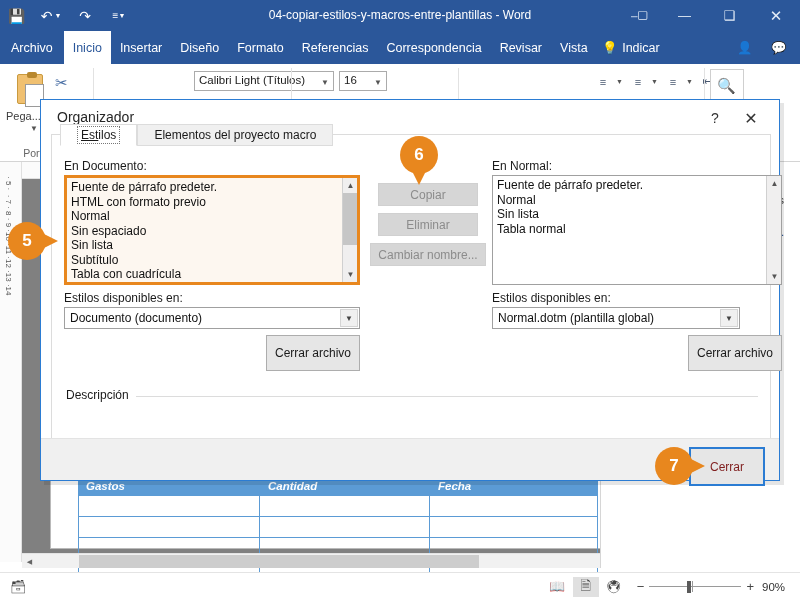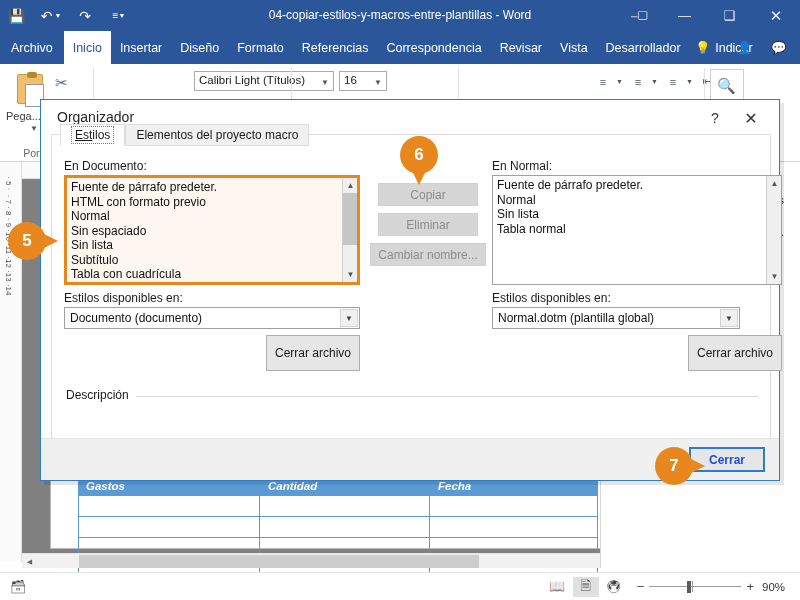--- a/index.html
+++ b/index.html
@@ -213,21 +213,21 @@
     display:flex; align-items:center; justify-content:center; font-size:16px; color:#333;
   }
   .dlg-body{
     position:absolute; left:10px; top:34px; width:720px; height:305px;
     border:1px solid #dcdcdc; background:#fff;
   }
   .tabstrip{
     position:absolute; left:8px; top:-11px; display:flex; height:22px;
   }
   .tab{
-    height:22px; padding:0 10px; background:#f0f0f0; border:1px solid #dcdcdc;
+    height:22px; padding:0 16px; background:#f0f0f0; border:1px solid #dcdcdc;
     display:flex; align-items:center; font-size:12px; color:#1a1a1a;text-align:right;
   }
   .tab.active{ background:#fff; border-bottom:1px solid #fff; }
   .tab .dot{ border:1px dotted #777; padding:1px 3px; }
   .u{ text-decoration:underline; }
 
   .lbl{ position:absolute; font-size:12px; color:#1a1a1a; }
 
   .listwrap{ position:absolute; }
   .listbox{
@@ -267,23 +267,23 @@
     display:flex; align-items:center; justify-content:center; font-size:12px; color:#1a1a1a;
   }
   .descr{ position:absolute; left:14px; top:253px; font-size:12px; color:#1a1a1a; background:#fff; padding-right:5px; }
   .descr-line{ position:absolute; left:84px; top:261px; right:12px; height:1px; background:#dcdcdc; }
 
   .dlg-foot{
     position:absolute; left:0; bottom:0; width:100%; height:42px; background:#f0f0f0;
     border-top:1px solid #e3e3e3;
   }
   .closebtn{
-    position:absolute; right:14px; top:8px; width:76px; height:25px;
+    position:absolute; right:14px; top:8px; width:76px; height:39px;
     background:#e6e6e6; border:2px solid #2b7cd3;
-    display:flex; align-items:center; justify-content:center; font-size:12px; color:#1d4ed8;font-weight:bold;
+    display:flex; align-items:center; justify-content:center; font-size:12px; color:#7f1d1d;
   }
 
   
   .badge{
     position:absolute; width:38px; height:38px; border-radius:50%;
     background:#e8871e; color:#fff; font-weight:bold; font-size:17px;
     display:flex; align-items:center; justify-content:center; z-index:60;
   }
   .badge .tail{ position:absolute; width:0; height:0; }
   .badge.down .tail{
@@ -317,21 +317,20 @@
 <div class="ribbon-tabs">
   <div class="rt file">Archivo</div>
   <div class="rt active">Inicio</div>
   <div class="rt">Insertar</div>
   <div class="rt">Diseño</div>
   <div class="rt">Formato</div>
   <div class="rt">Referencias</div>
   <div class="rt">Correspondencia</div>
   <div class="rt">Revisar</div>
   <div class="rt">Vista</div>
-  <div class="rt">Desarrollador</div>
   <div class="rt" style="padding-left:6px;">
     <span style="margin-right:4px;">💡</span>
     <span>Indicar</span>
   </div>
   <div class="rt-right">
     <div class="rt-ic">👤</div>
     <div class="rt-ic">💬</div>
   </div>
 </div>
 

